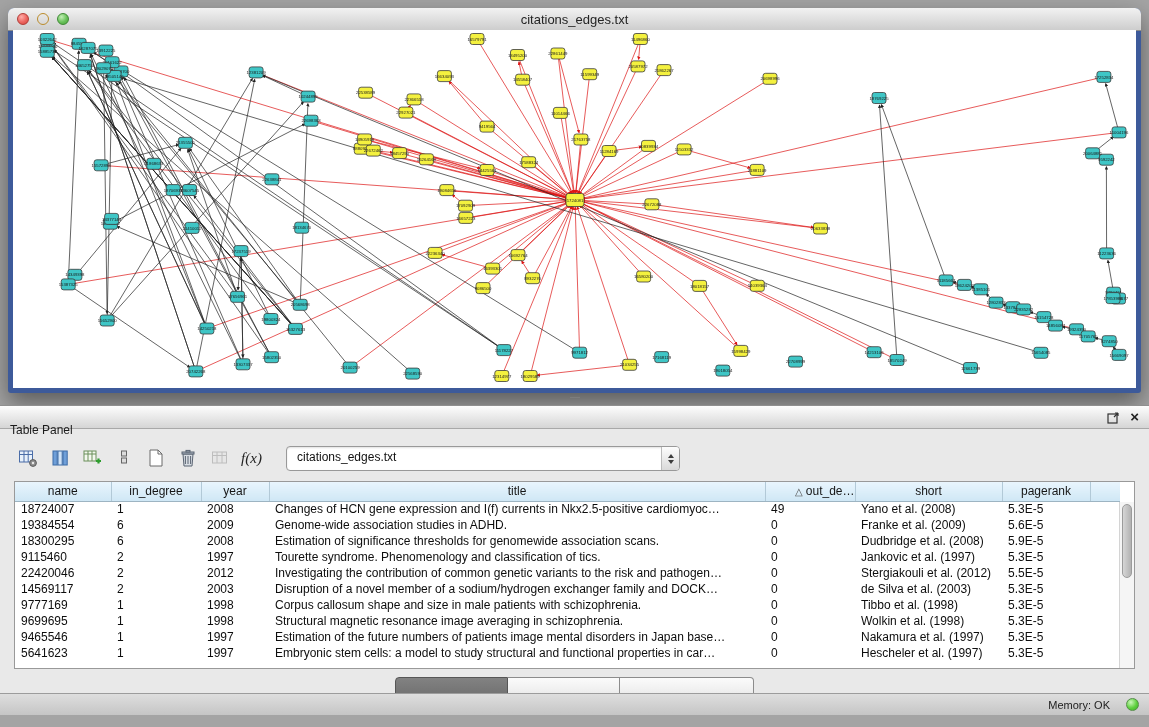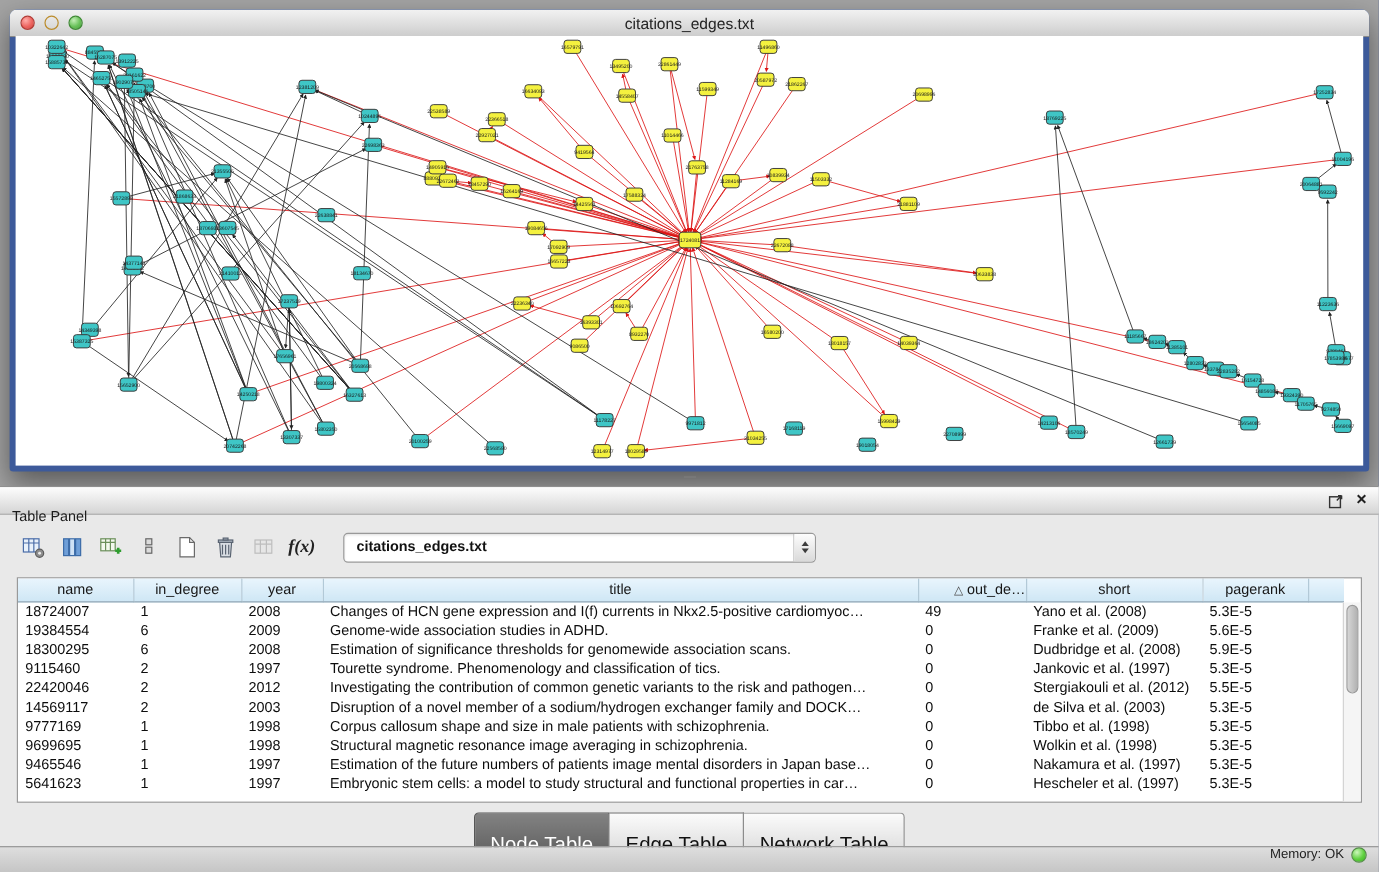--- a/index.html
+++ b/index.html
@@ -44,21 +44,21 @@
     background:linear-gradient(#fdfdfd,#d5d5d5);
     border-bottom:1px solid #a8a8a8;
     display:flex;align-items:center;padding:0 10px;font-size:12px;color:#1c1c1c;
   }
   .panel-title{flex:1;margin-top:25px;}
   .panel-actions{display:flex;align-items:center;gap:10px;}
   .float-ico svg{display:block;}
   .close-x{font-size:15px;font-weight:bold;color:#222;line-height:14px;cursor:default;}
   .panel-body{position:absolute;left:0;top:23px;right:0;bottom:0;}
   
-  .toolbar{position:absolute;left:14px;top:12px;height:30px;display:flex;align-items:center;gap:5px;font-weight:bold;}
+  .toolbar{position:absolute;left:14px;top:12px;height:30px;display:flex;align-items:flex-end;gap:5px;}
   .tool{width:27px;height:26px;display:flex;align-items:center;justify-content:center;border-radius:3px;}
   .fx{font-family:"Liberation Serif",serif;font-style:italic;font-size:15px;color:#222;}
   .combo{
     margin-left:16px;width:392px;height:23px;background:#fff;
     border:1px solid #999;border-radius:4px;display:flex;align-items:stretch;
     box-shadow:inset 0 1px 2px rgba(0,0,0,.12);
   }
   .combo-value{flex:1;padding:3px 10px 0 10px;font-size:12px;color:#111;overflow:hidden;white-space:nowrap;}
   .combo-arrows{
     width:17px;border-left:1px solid #bbb;border-radius:0 3px 3px 0;
@@ -94,23 +94,23 @@
   .tab{
     -webkit-appearance:none;appearance:none;height:22px;padding:16px 13px;font-size:17px;
     font-family:"Liberation Sans",sans-serif;color:#111;
     border:1px solid #8c8c8c;border-left-width:0;background:linear-gradient(#fbfbfb,#dddddd);
   }
   .tab:first-child{border-left-width:1px;border-radius:4px 0 0 4px;}
   .tab:last-child{border-radius:0 4px 4px 0;}
   .tab.selected{background:linear-gradient(#828282,#636363);color:#fff;border-color:#565656;}
   
   .statusbar{
-    position:absolute;left:0;bottom:0;width:100%;height:22px;box-sizing:border-box;
+    position:absolute;left:0;bottom:12px;width:100%;height:22px;box-sizing:border-box;
     background:linear-gradient(#dedede,#c5c5c5);border-top:1px solid #9c9c9c;
-    display:flex;align-items:flex-start;justify-content:flex-end;gap:6px;padding:0 10px;
+    display:flex;align-items:center;justify-content:flex-end;gap:16px;padding:0 10px;
     font-size:11px;color:#222;
   }
   .mem-dot{width:11px;height:11px;border-radius:50%;background:radial-gradient(circle at 35% 30%,#ccf7bb,#5ed03e 55%,#3dad27);border:1px solid #548f47;}
 </style>
 </head>
 <body>
 
 <div class="net-window">
   <div class="titlebar">
     <div class="lights">

